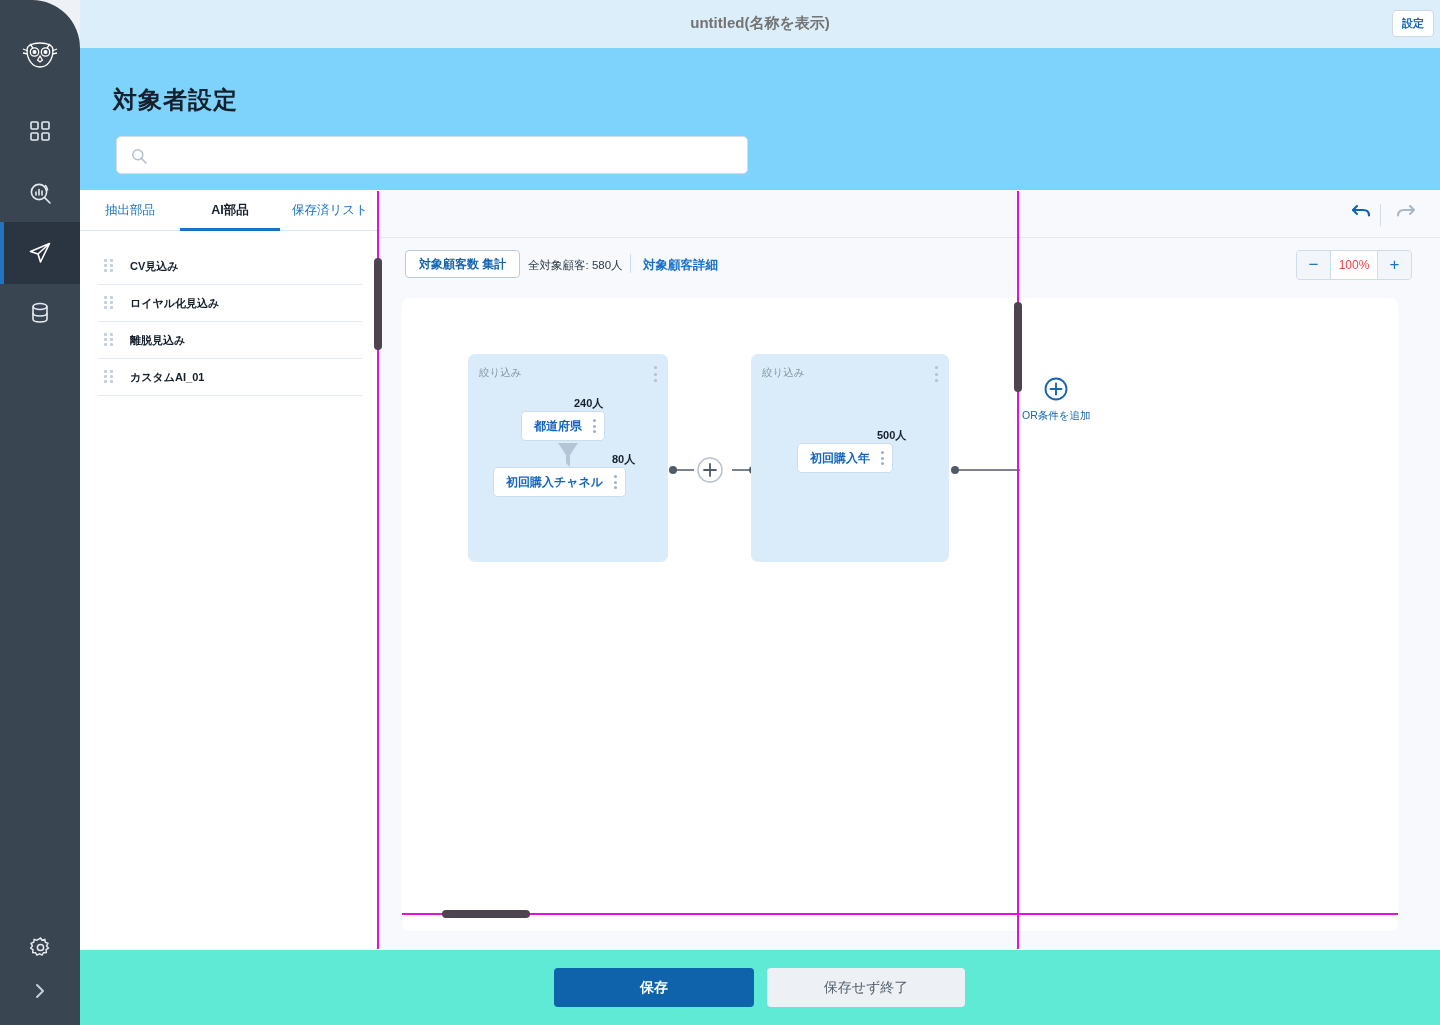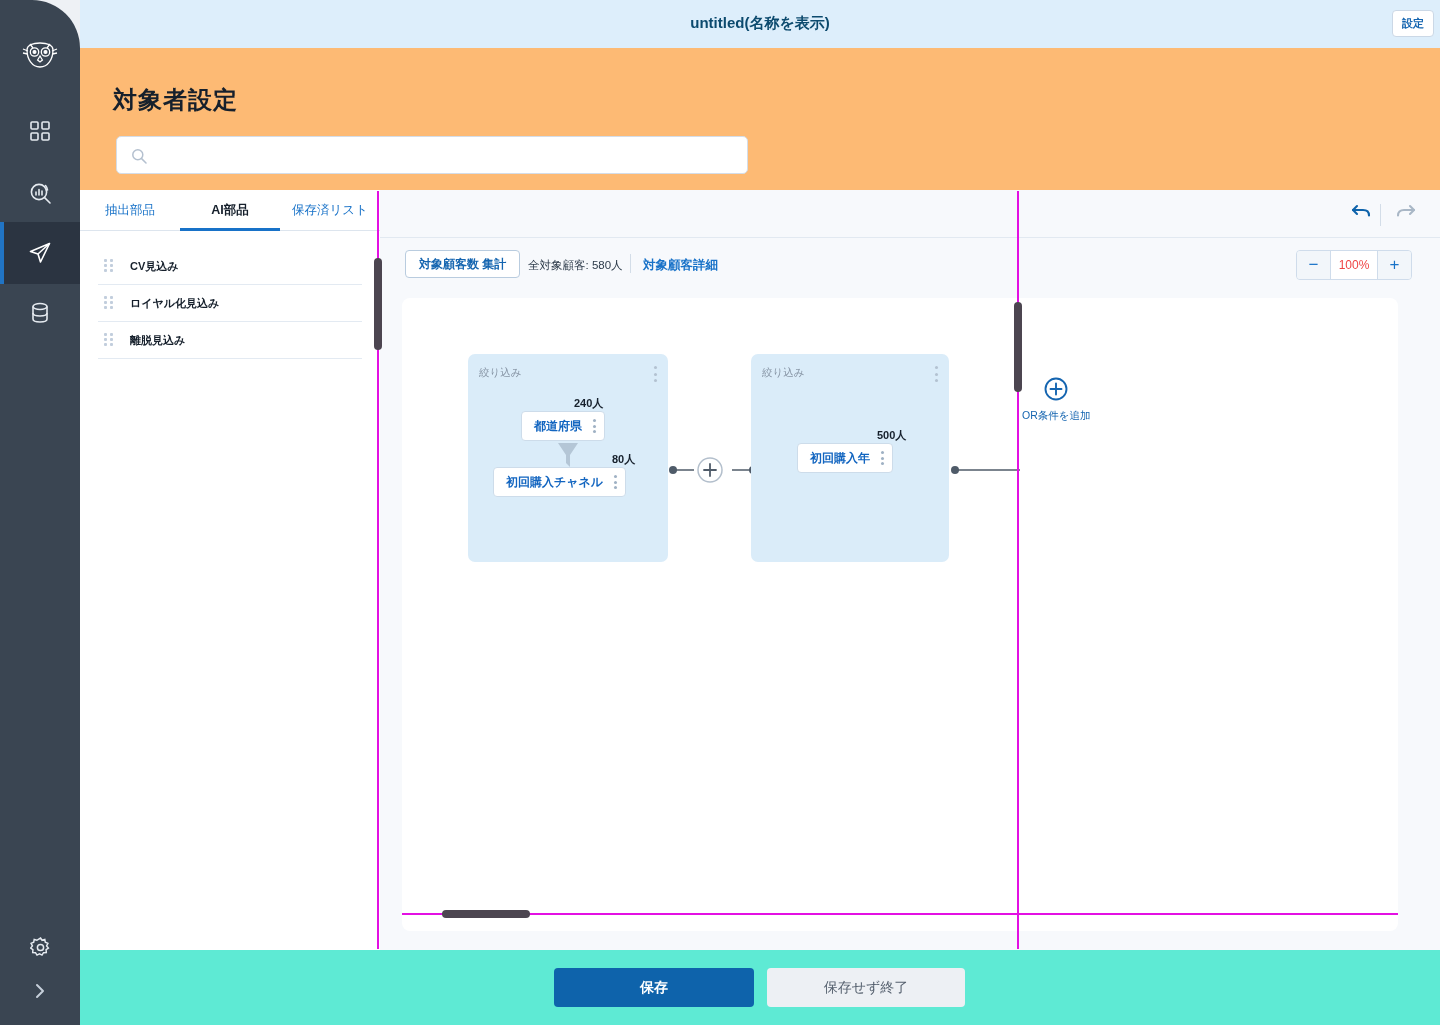--- a/index.html
+++ b/index.html
@@ -36,35 +36,35 @@
   #rail-gear { top: 916px; }
   #rail-expand { top: 960px; }
 
   
   #topbar {
     position: absolute; left: 80px; top: 0; width: 1360px; height: 48px;
     background: #ddeefb;
   }
   #topbar-title {
     position: absolute; left: 0; right: 0; top: 14px;
-    text-align: center; font-size: 15px; font-weight: bold; color: #0c4a6e;
+    text-align: center; font-size: 15px; font-weight: bold; color: #737373;
   }
   #settings-button {
     position: absolute; right: 6px; top: 10px;
     width: 42px; height: 27px;
     background: #fff; border: 1px solid #cbd8e6; border-radius: 4px;
     color: #1565b0; font-size: 11px; font-weight: bold;
     display: flex; align-items: center; justify-content: center;
     cursor: pointer;
   }
 
   
   #page-head {
     position: absolute; left: 80px; top: 48px; width: 1360px; height: 142px;
-    background: #fdba74;
+    background: #7dd3fc;
   }
   #page-title {
     position: absolute; left: 33px; top: 36px;
     font-size: 24px; font-weight: bold; color: #16202c; letter-spacing: 1px;
   }
   #search-box {
     position: absolute; left: 36px; top: 88px; width: 632px; height: 38px;
     background: #fff; border: 1px solid #d4dde8; border-radius: 5px;
   }
   #search-input {
@@ -384,20 +384,31 @@
       <span class="drag-dots">
           <i></i>
           <i></i>
           <i></i>
           <i></i>
           <i></i>
           <i></i>
         </span>
       <span class="part-label">離脱見込み</span>
     </div>
+    <div class="part-row">
+      <span class="drag-dots">
+          <i></i>
+          <i></i>
+          <i></i>
+          <i></i>
+          <i></i>
+          <i></i>
+        </span>
+      <span class="part-label">カスタムAI_01</span>
+    </div>
   </div>
 </div>
 <div id="left-scrollbar">
   <div id="left-scroll-thumb"></div>
 </div>
 
 <div id="canvas-area">
 
   <div id="canvas-topbar">
     <div id="undo-btn">

